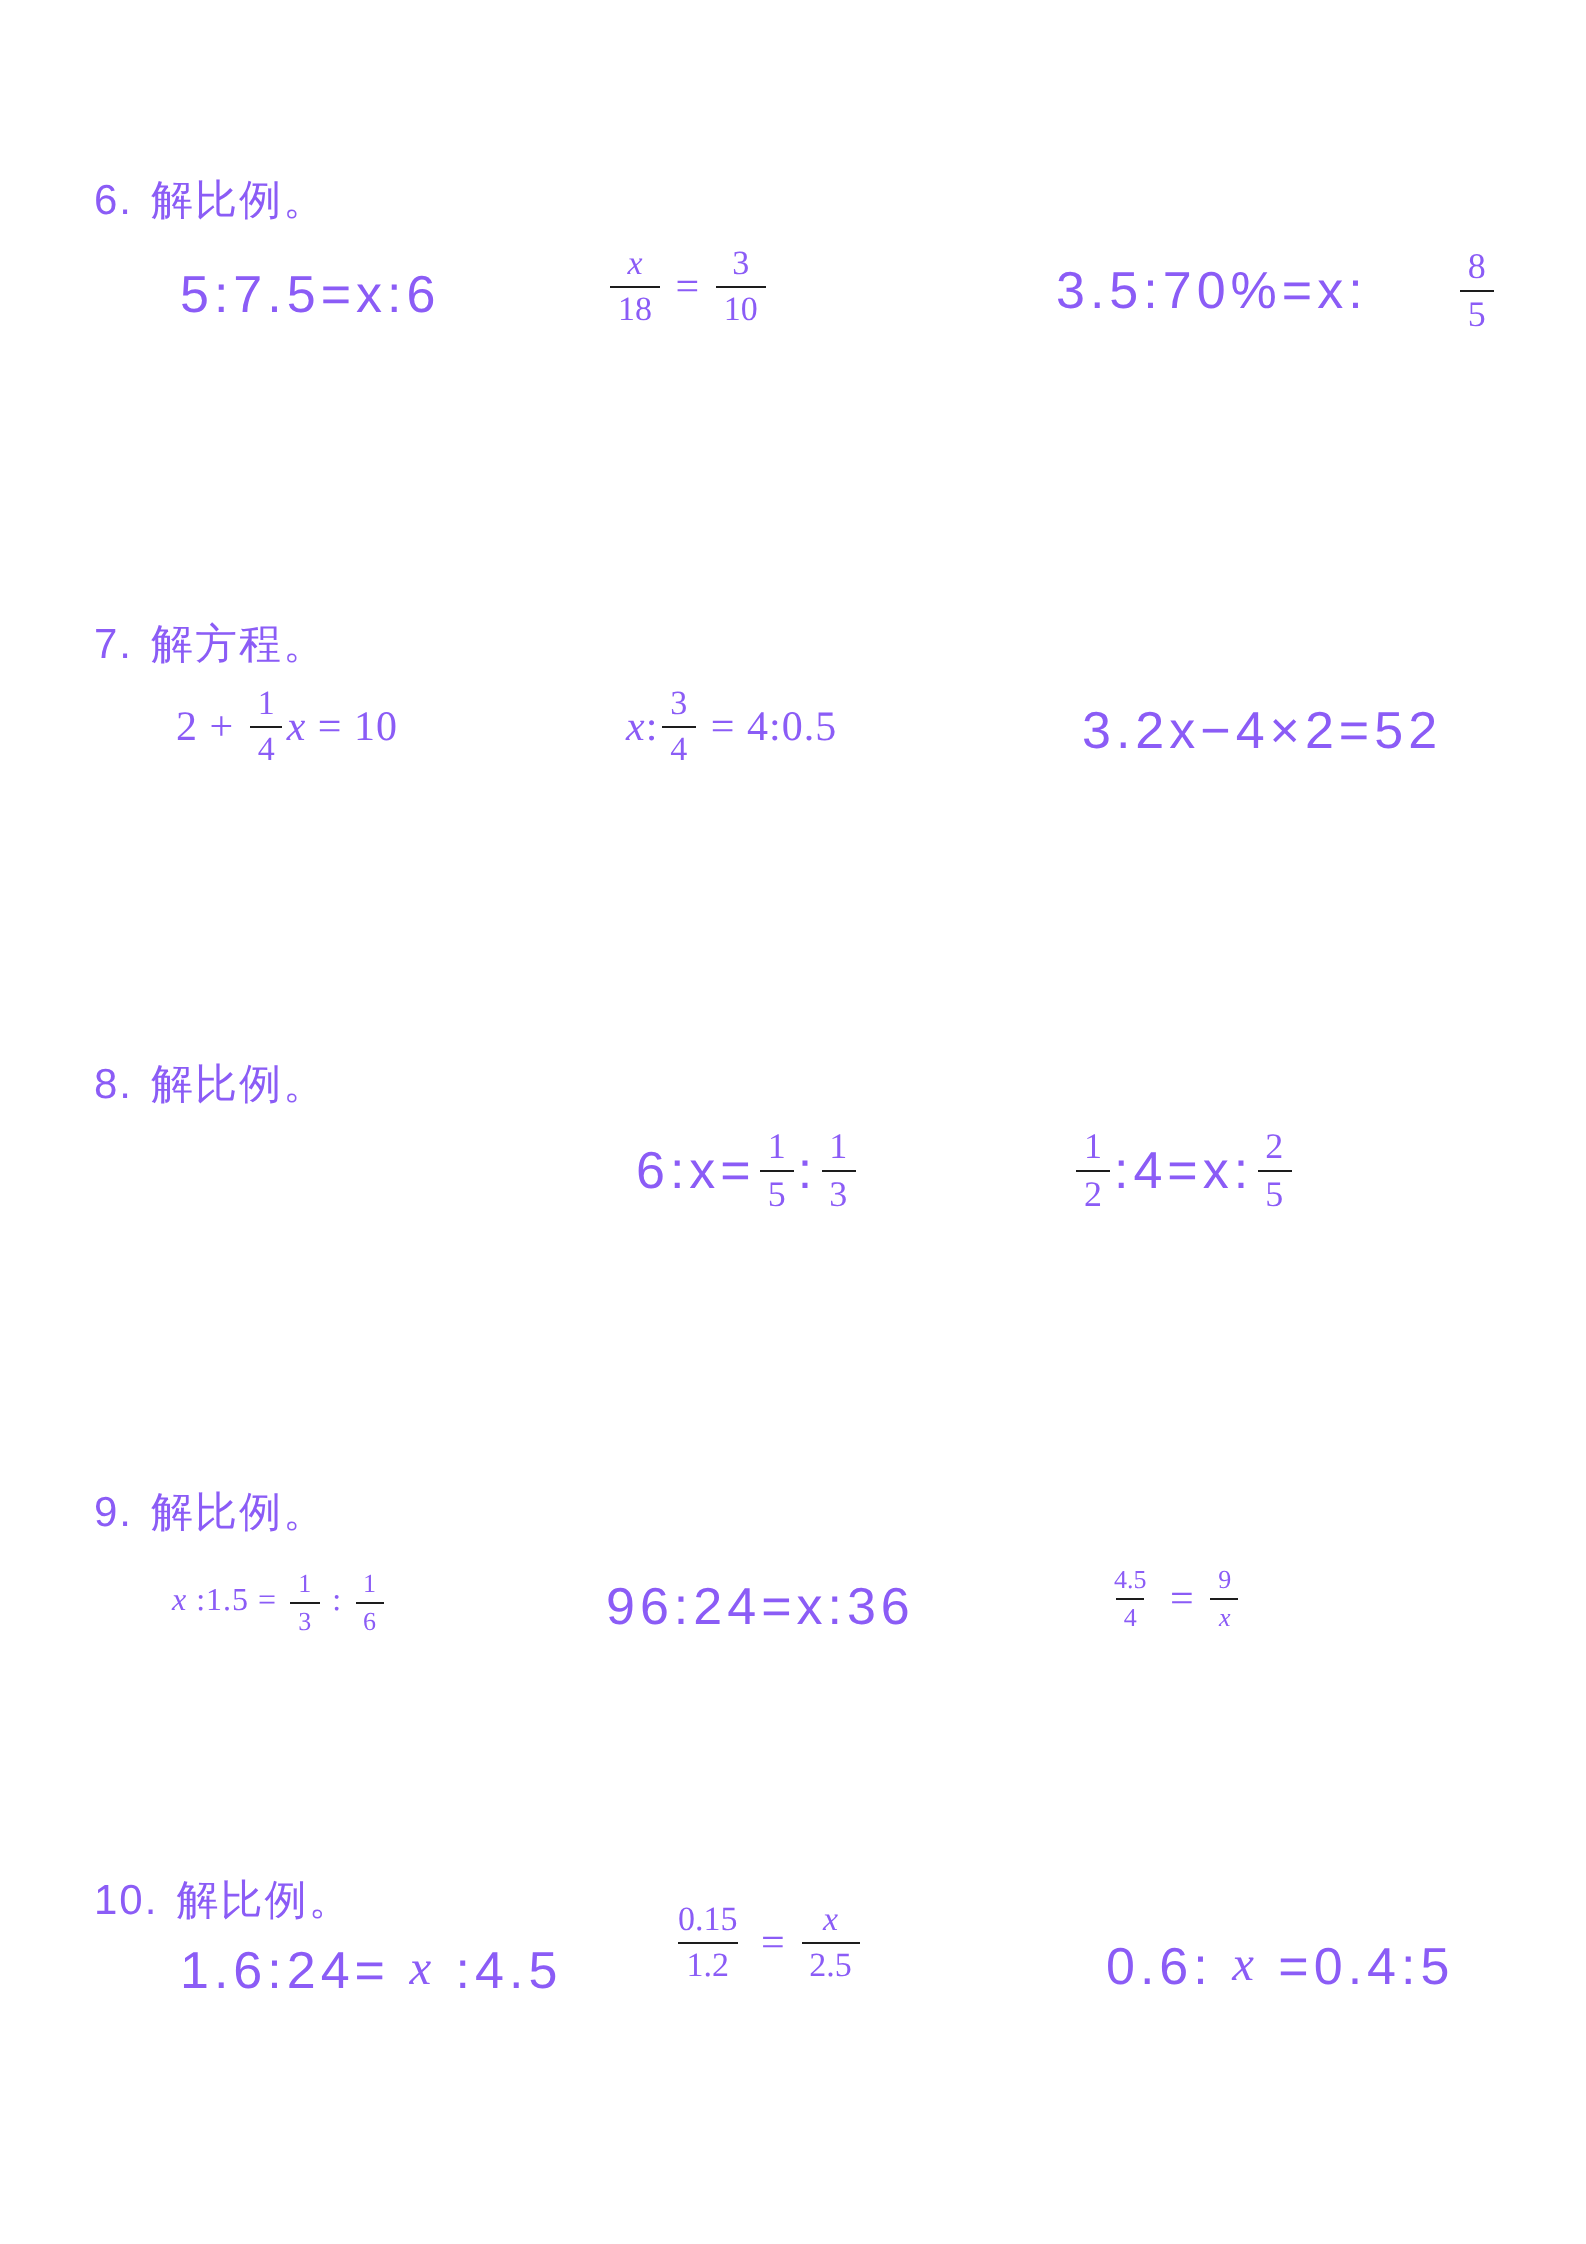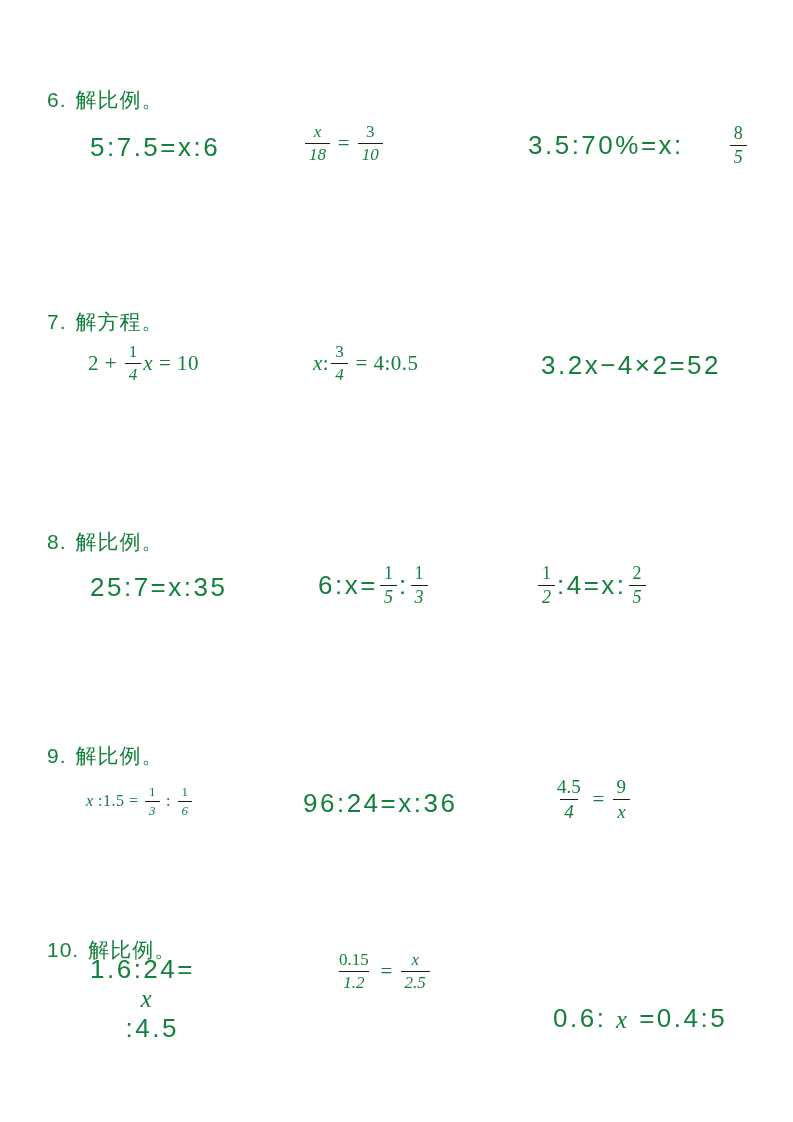--- a/index.html
+++ b/index.html
@@ -1,21 +1,21 @@
 <!DOCTYPE html>
 <html><head>
 <meta charset="utf-8">
 <style>
   html,body{margin:0;padding:0;background:#e8e8e8;}
   .page{
     position:relative;
     width:793px;height:1122px;
     margin:0 auto;
     background:#ffffff;
-    color:#15803d;
+    color:#8b5cf6;
     font-family:"Liberation Sans", sans-serif;
     overflow:hidden;
   }
   .problem{position:absolute;left:0;width:793px;height:190px;}
   .p6{top:86px;}
   .p7{top:308px;}
   .p8{top:528px;padding-left:24px;}
   .p9{top:742px;}
   .p10{top:936px;}
   .phead{
@@ -59,45 +59,45 @@
     display:inline-flex;
     flex-direction:column;
     align-items:center;
     font-family:"Liberation Serif", serif;
     line-height:1.05;
     letter-spacing:0;
     vertical-align:middle;
     margin:0 2px;
   }
   .frac .num{padding:0 4px 2px;}
-  .frac .den{border-top:1.6px solid #1d1d1d;padding:2px 4px 0;font-style:italic;}
+  .frac .den{border-top:1.6px solid #1d1d1d;padding:2px 4px 0;}
   .sans .frac{font-size:18px;}
   .serif .frac{font-size:17px;}
   .serif-sm .frac{font-size:13px;}
   
   .p6 .e1{left:90px;top:30px;justify-content:flex-end;}
   .p6 .e2{left:303px;top:26px;}
   .p6 .e3{left:528px;top:28px;gap:44px;}
 
   .p7 .e1{left:88px;top:24px;}
   .p7 .e2{left:313px;top:24px;}
   .p7 .e3{left:541px;top:26px;}
 
   .p8 .e1{left:90px;top:28px;}
   .p8 .e2{left:318px;top:26px;}
   .p8 .e3{left:536px;top:26px;}
 
   .p9 .e1{left:86px;top:28px;}
   .p9 .e2{left:303px;top:30px;}
   .p9 .e3{left:551px;top:26px;}
-  .p9 .e3 .frac{font-size:19px;}
-
-  .p10 .e1{left:90px;top:18px;flex-direction:column;}
+  .p9 .e3 .frac{font-size:13px;}
+
+  .p10 .e1{left:90px;top:18px;}
   .p10 .e2{left:333px;top:4px;}
-  .p10 .e3{left:553px;top:36px;align-items:flex-end;}
+  .p10 .e3{left:553px;top:16px;}
 </style>
 </head>
 <body>
 
 <div class="page">
 
   <section class="problem p6">
     <div class="phead">
       <span class="pnum">6.</span><span class="ptitle">解比例。</span>
     </div>
@@ -133,23 +133,20 @@
       </div>
     <div class="eq sans e3">
         <span>3.2x−4×2=52</span>
       </div>
   </section>
 
   <section class="problem p8">
     <div class="phead">
       <span class="pnum">8.</span><span class="ptitle">解比例。</span>
     </div>
-    <div class="eq sans e1">
-        <span>25:7=x:35</span>
-      </div>
     <div class="eq sans e2">
         <span>6:x=</span>
         <span class="frac"><span class="num">1</span><span class="den">5</span></span>
         <span>:</span>
         <span class="frac"><span class="num">1</span><span class="den">3</span></span>
       </div>
     <div class="eq sans e3">
         <span class="frac"><span class="num">1</span><span class="den">2</span></span>
         <span>:4=x:</span>
         <span class="frac"><span class="num">2</span><span class="den">5</span></span>

